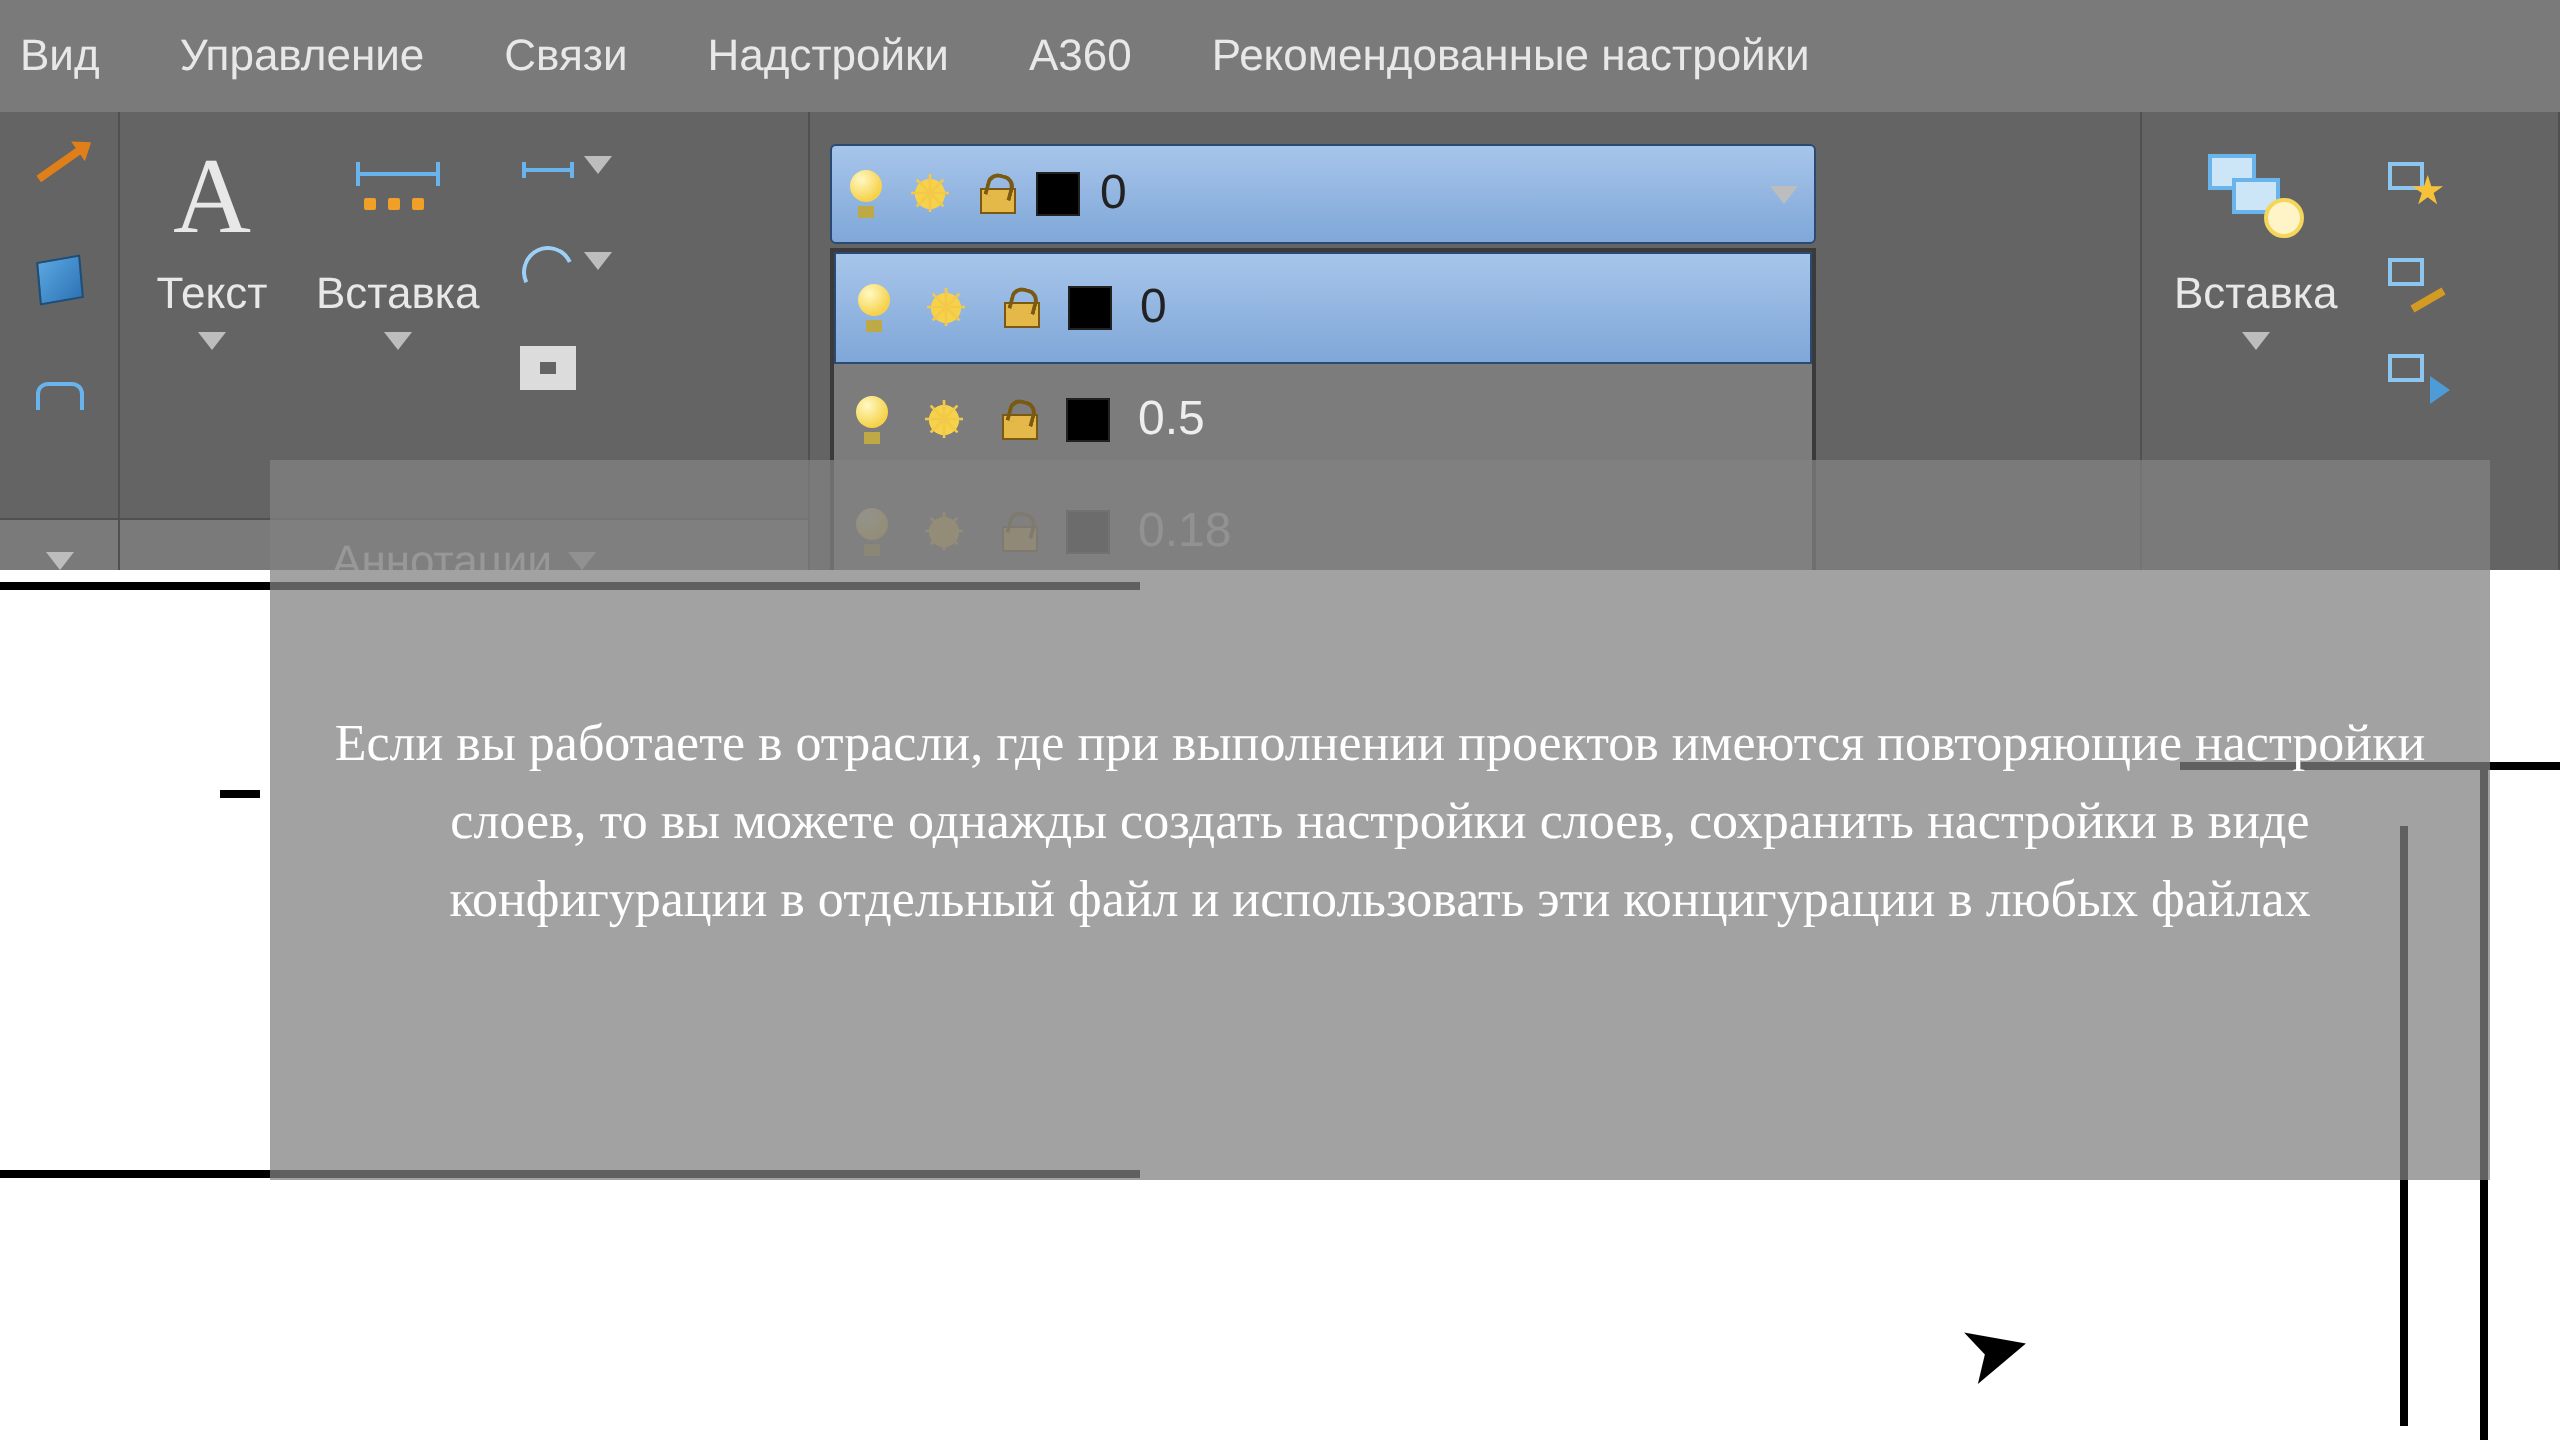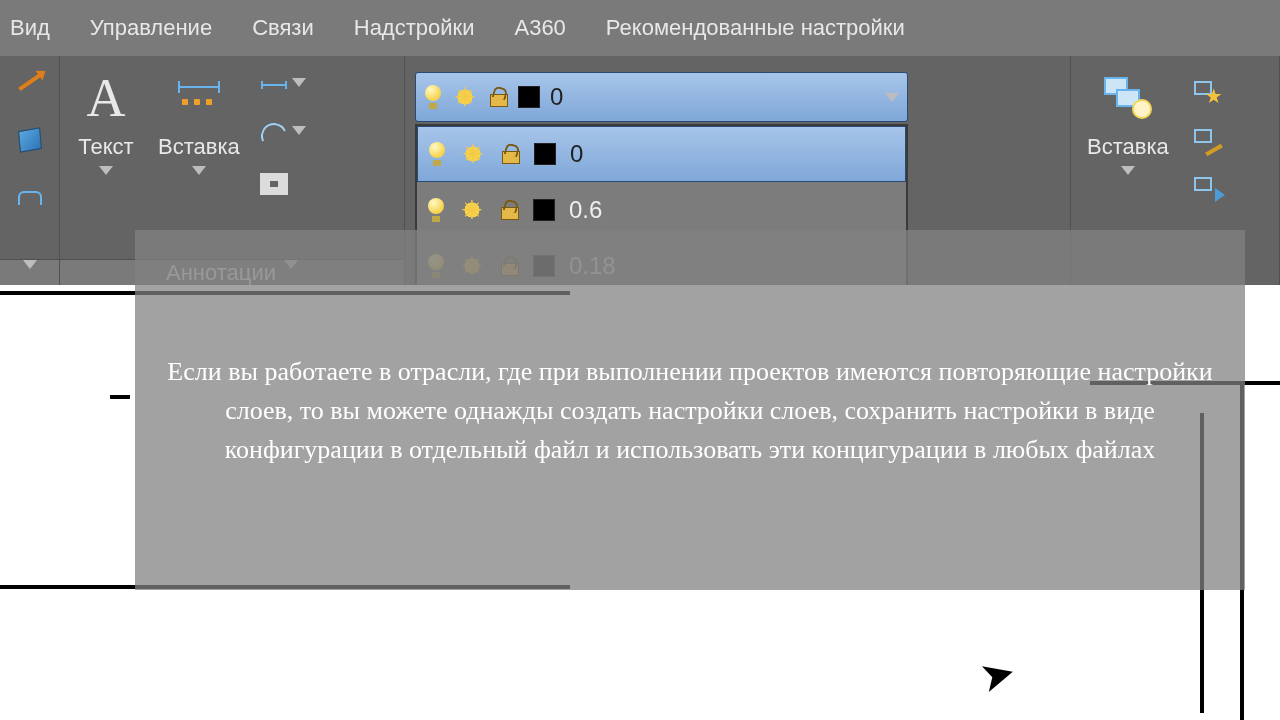--- a/index.html
+++ b/index.html
@@ -6,21 +6,21 @@
   body { width: 1280px; height: 720px; background: #fff; overflow: hidden; position: relative; }
 
   
   .menubar { height: 56px; background: #7a7a7a; display: flex; align-items: center; padding: 0 10px; gap: 40px; color: #e8e8e8; font-size: 22px; }
   .menubar span { cursor: pointer; }
 
   
   .ribbon { height: 245px; background: #646464; display: flex; position: relative; }
   .panel { border-right: 1px solid #505050; display: flex; flex-direction: column; }
   .panel-body { flex: 1; display: flex; align-items: flex-start; padding: 8px 10px 4px 10px; gap: 10px; }
-  .panel-title { height: 42px; background: #7a7a7a; color: #d8d8d8; font-size: 22px; display: flex; justify-content: center; gap: 8px; border-top: 1px solid #505050; }
+  .panel-title { height: 42px; background: #7a7a7a; color: #d8d8d8; font-size: 22px; display: flex; align-items: center; justify-content: center; gap: 8px; border-top: 1px solid #505050; }
   .drop-tri { width: 0; height: 0; border-left: 7px solid transparent; border-right: 7px solid transparent; border-top: 9px solid #bdbdbd; }
 
   .vbtn { display: flex; flex-direction: column; align-items: center; gap: 6px; color: #e8e8e8; font-size: 22px; cursor: pointer; padding: 4px 6px; }
   .vbtn .ico-box { width: 60px; height: 60px; display: flex; align-items: center; justify-content: center; }
 
   .mini-col { display: flex; flex-direction: column; gap: 12px; align-items: center; }
   .mini-ico { width: 36px; height: 36px; cursor: pointer; display: flex; align-items: center; justify-content: center; position: relative; }
 
   
   .glyph-brush { width: 26px; height: 4px; background: #e07f1a; transform: rotate(-35deg); position: relative; }
@@ -186,21 +186,21 @@
               <div class="i-sun"></div>
               <div class="i-lock"></div>
               <div class="i-sw sw-black"></div>
               <span>0</span>
             </div>
             <div class="layer-row">
               <div class="i-bulb"></div>
               <div class="i-sun"></div>
               <div class="i-lock"></div>
               <div class="i-sw sw-black"></div>
-              <span>0.6</span>
+              <span>0.5</span>
             </div>
             <div class="layer-row dim">
               <div class="i-bulb"></div>
               <div class="i-sun"></div>
               <div class="i-lock"></div>
               <div class="i-sw sw-black"></div>
               <span>0.18</span>
             </div>
             <div class="layer-row dim">
               <div class="i-bulb"></div>

